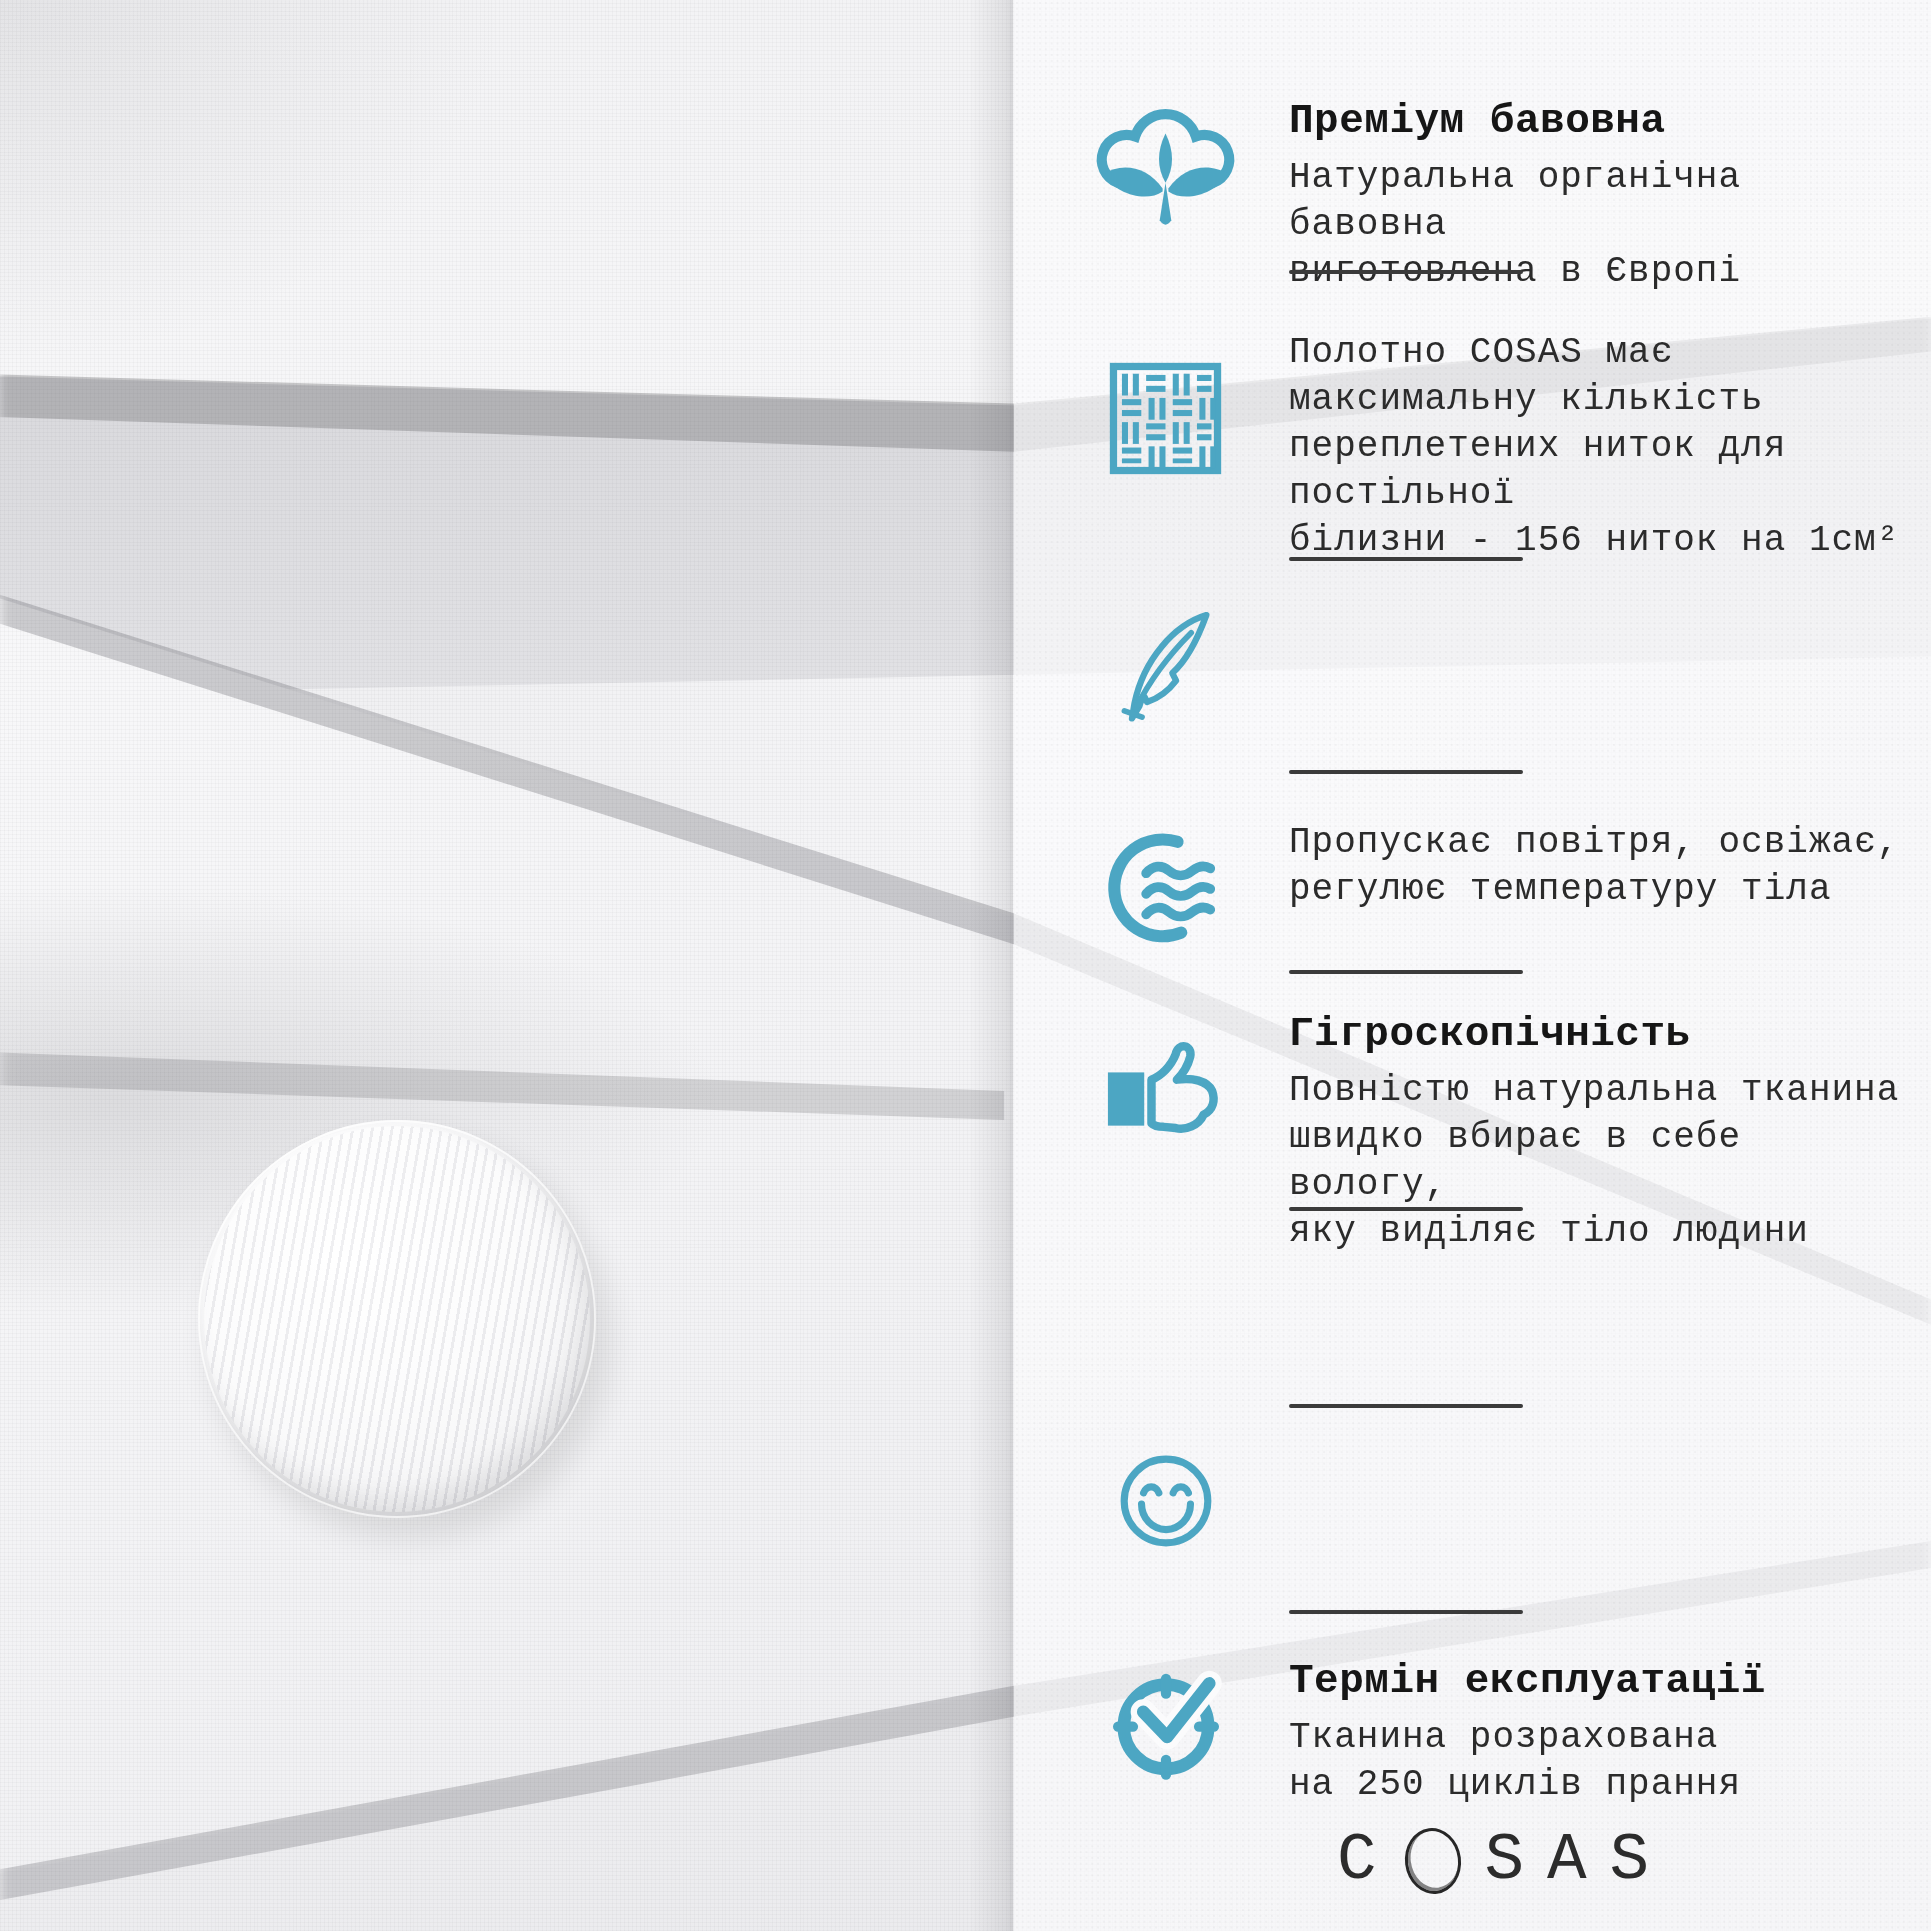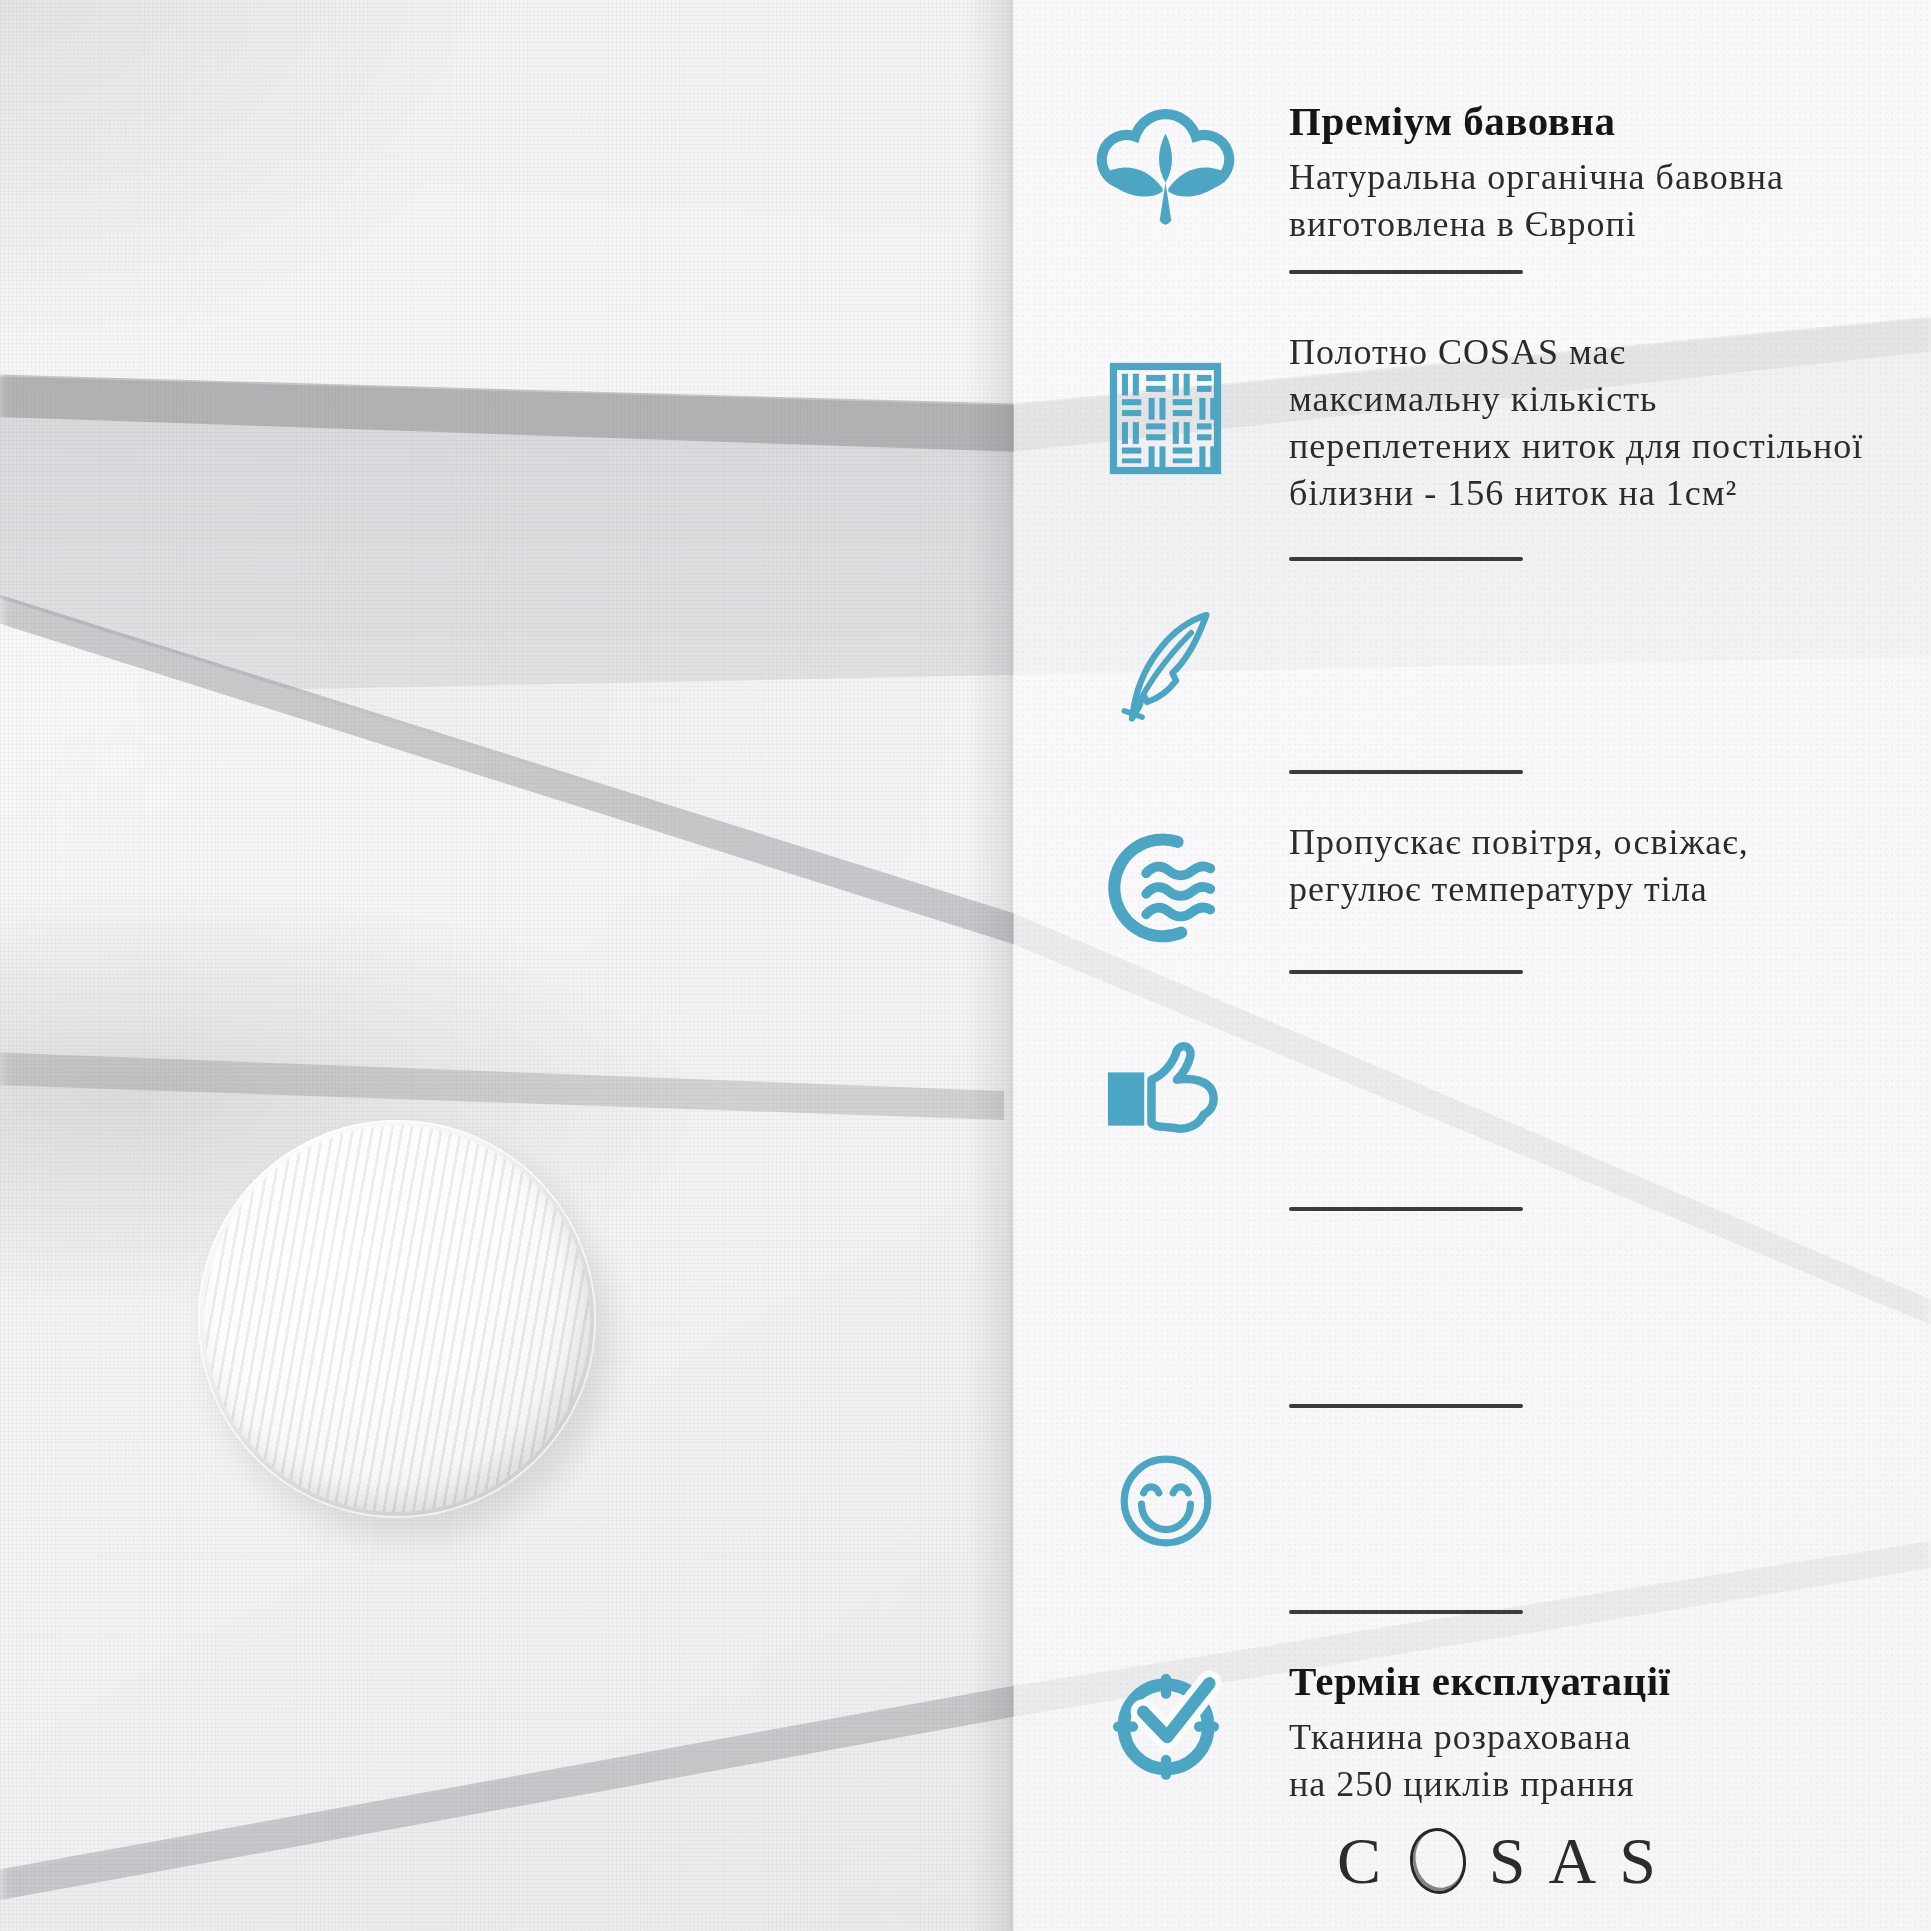--- a/index.html
+++ b/index.html
@@ -1,18 +1,18 @@
 <!DOCTYPE html>
 <html><head>
 <meta charset="utf-8">
 <style>
   html,body{margin:0;padding:0;background:#ffffff;}
   .canvas{
     position:relative;width:1931px;height:1931px;overflow:hidden;
-    font-family:Liberation Serif, serif;
+    font-family:Liberation Mono, monospace;
     background:#e5e5e5;
   }
   
   .photo{position:absolute;inset:0;}
   .ph{position:absolute;inset:0;}
   .ph-base{background:linear-gradient(105deg,#ececee 0%,#f6f6f8 55%,#ededef 100%);}
   .ph-underband{
     clip-path:polygon(0 19%,100% 16%,100% 34%,0 36%);
     background:linear-gradient(180deg,#cfcfd3 0%,#e9e9ec 50%,#f4f4f6 100%);
   }
@@ -239,20 +239,26 @@
   </div>
   <div class="divider d4"></div>
 
   <div class="feature f5">
     <div class="icon-cell o5">
       <svg class="ic" width="126" height="121" viewBox="0 0 100 100">
         <rect x="2" y="40" width="30" height="44" fill="#4CA6C3"></rect>
         <path d="M38,82 L38,46 C46,43 54,35 58,25 C60,15 72,17 70,27 C68,35 63,42 59,46 C72,44 84,47 88,55 C91,63 89,71 81,75 C77,84 66,88 58,86 L48,85 C43,85 40,84 38,82 Z" fill="none" stroke="#4CA6C3" stroke-width="7" stroke-linejoin="round" stroke-linecap="round"></path>
       </svg>
     </div>
+    <div class="text-cell">
+      <h3 class="feature-title">Гігроскопічність</h3>
+      <p class="feature-body">Повністю натуральна тканина
+швидко вбирає в себе вологу,
+яку виділяє тіло людини</p>
+    </div>
   </div>
   <div class="divider d5"></div>
 
   <div class="divider d6"></div>
 
   <div class="feature f7">
     <div class="icon-cell o7">
       <svg class="ic" width="102" height="106" viewBox="0 0 100 100">
         <circle cx="50" cy="50" r="41" fill="none" stroke="#4CA6C3" stroke-width="7"></circle>
         <path d="M28,42 a8,9 0 0 1 15,0" fill="none" stroke="#4CA6C3" stroke-width="7" stroke-linecap="round"></path>

